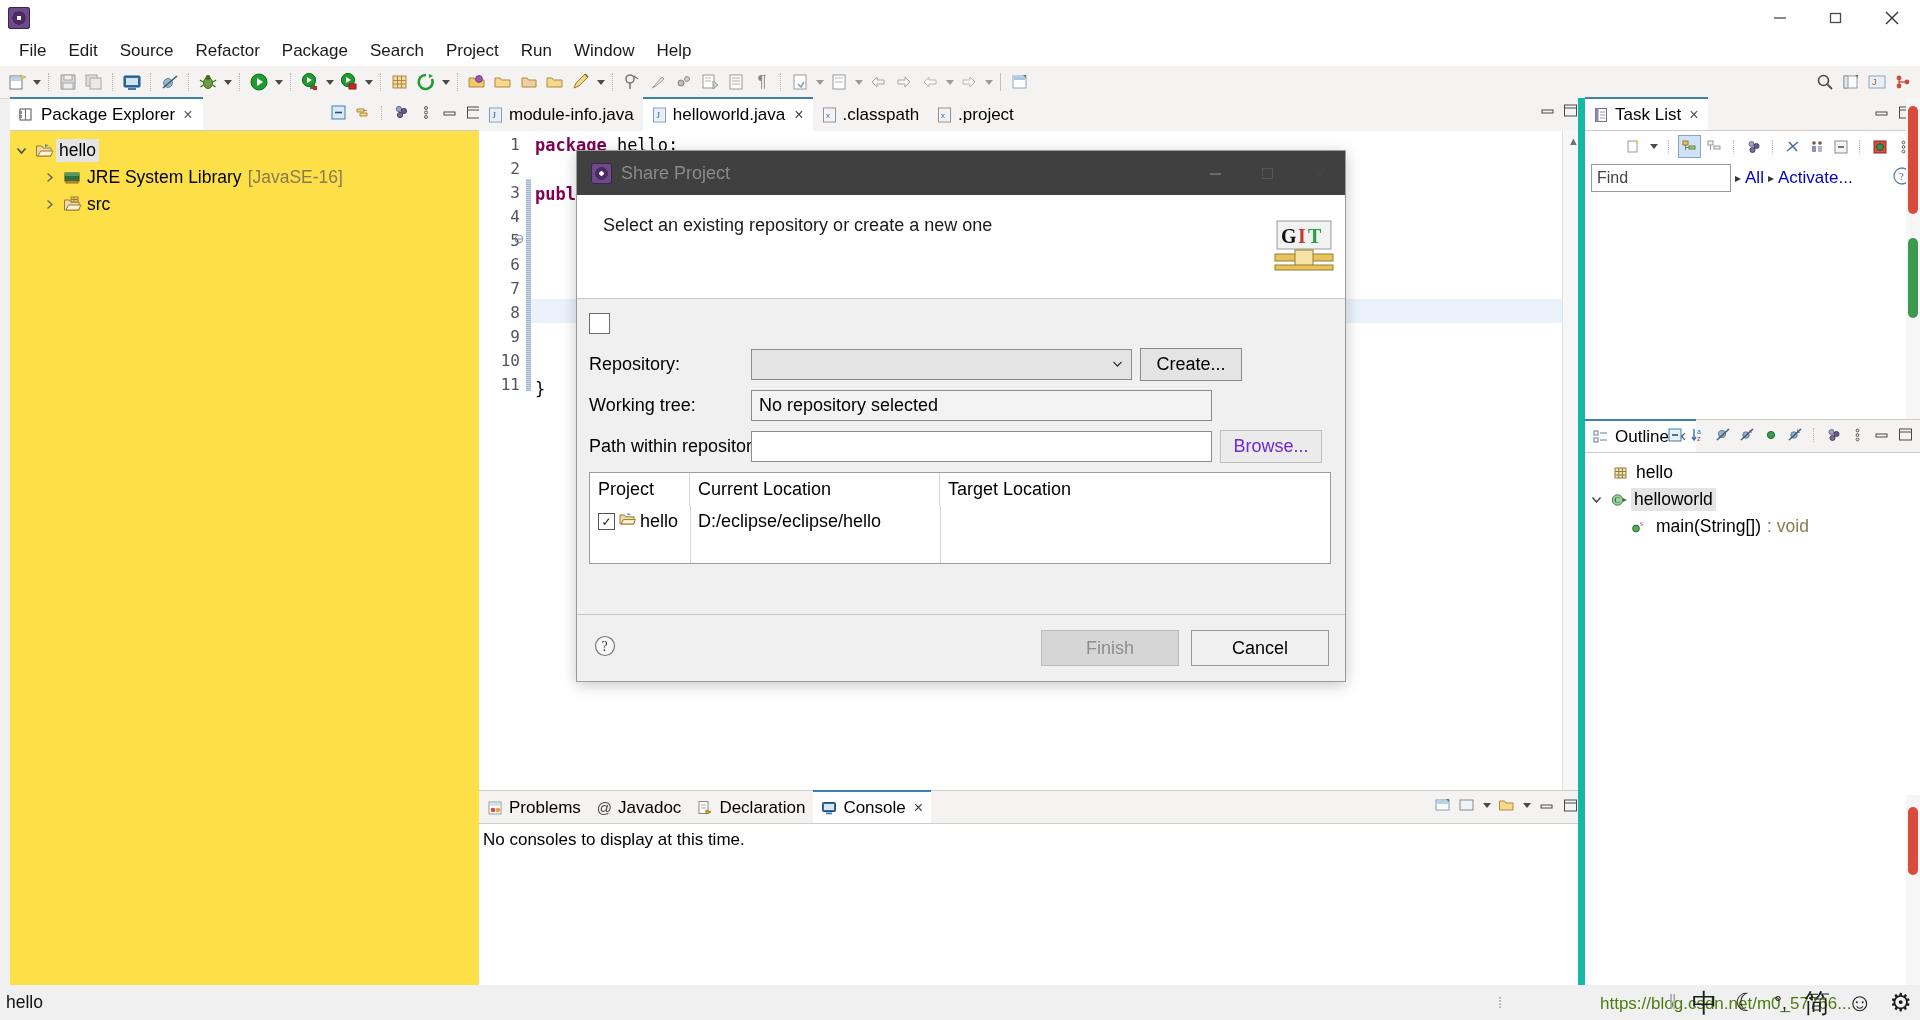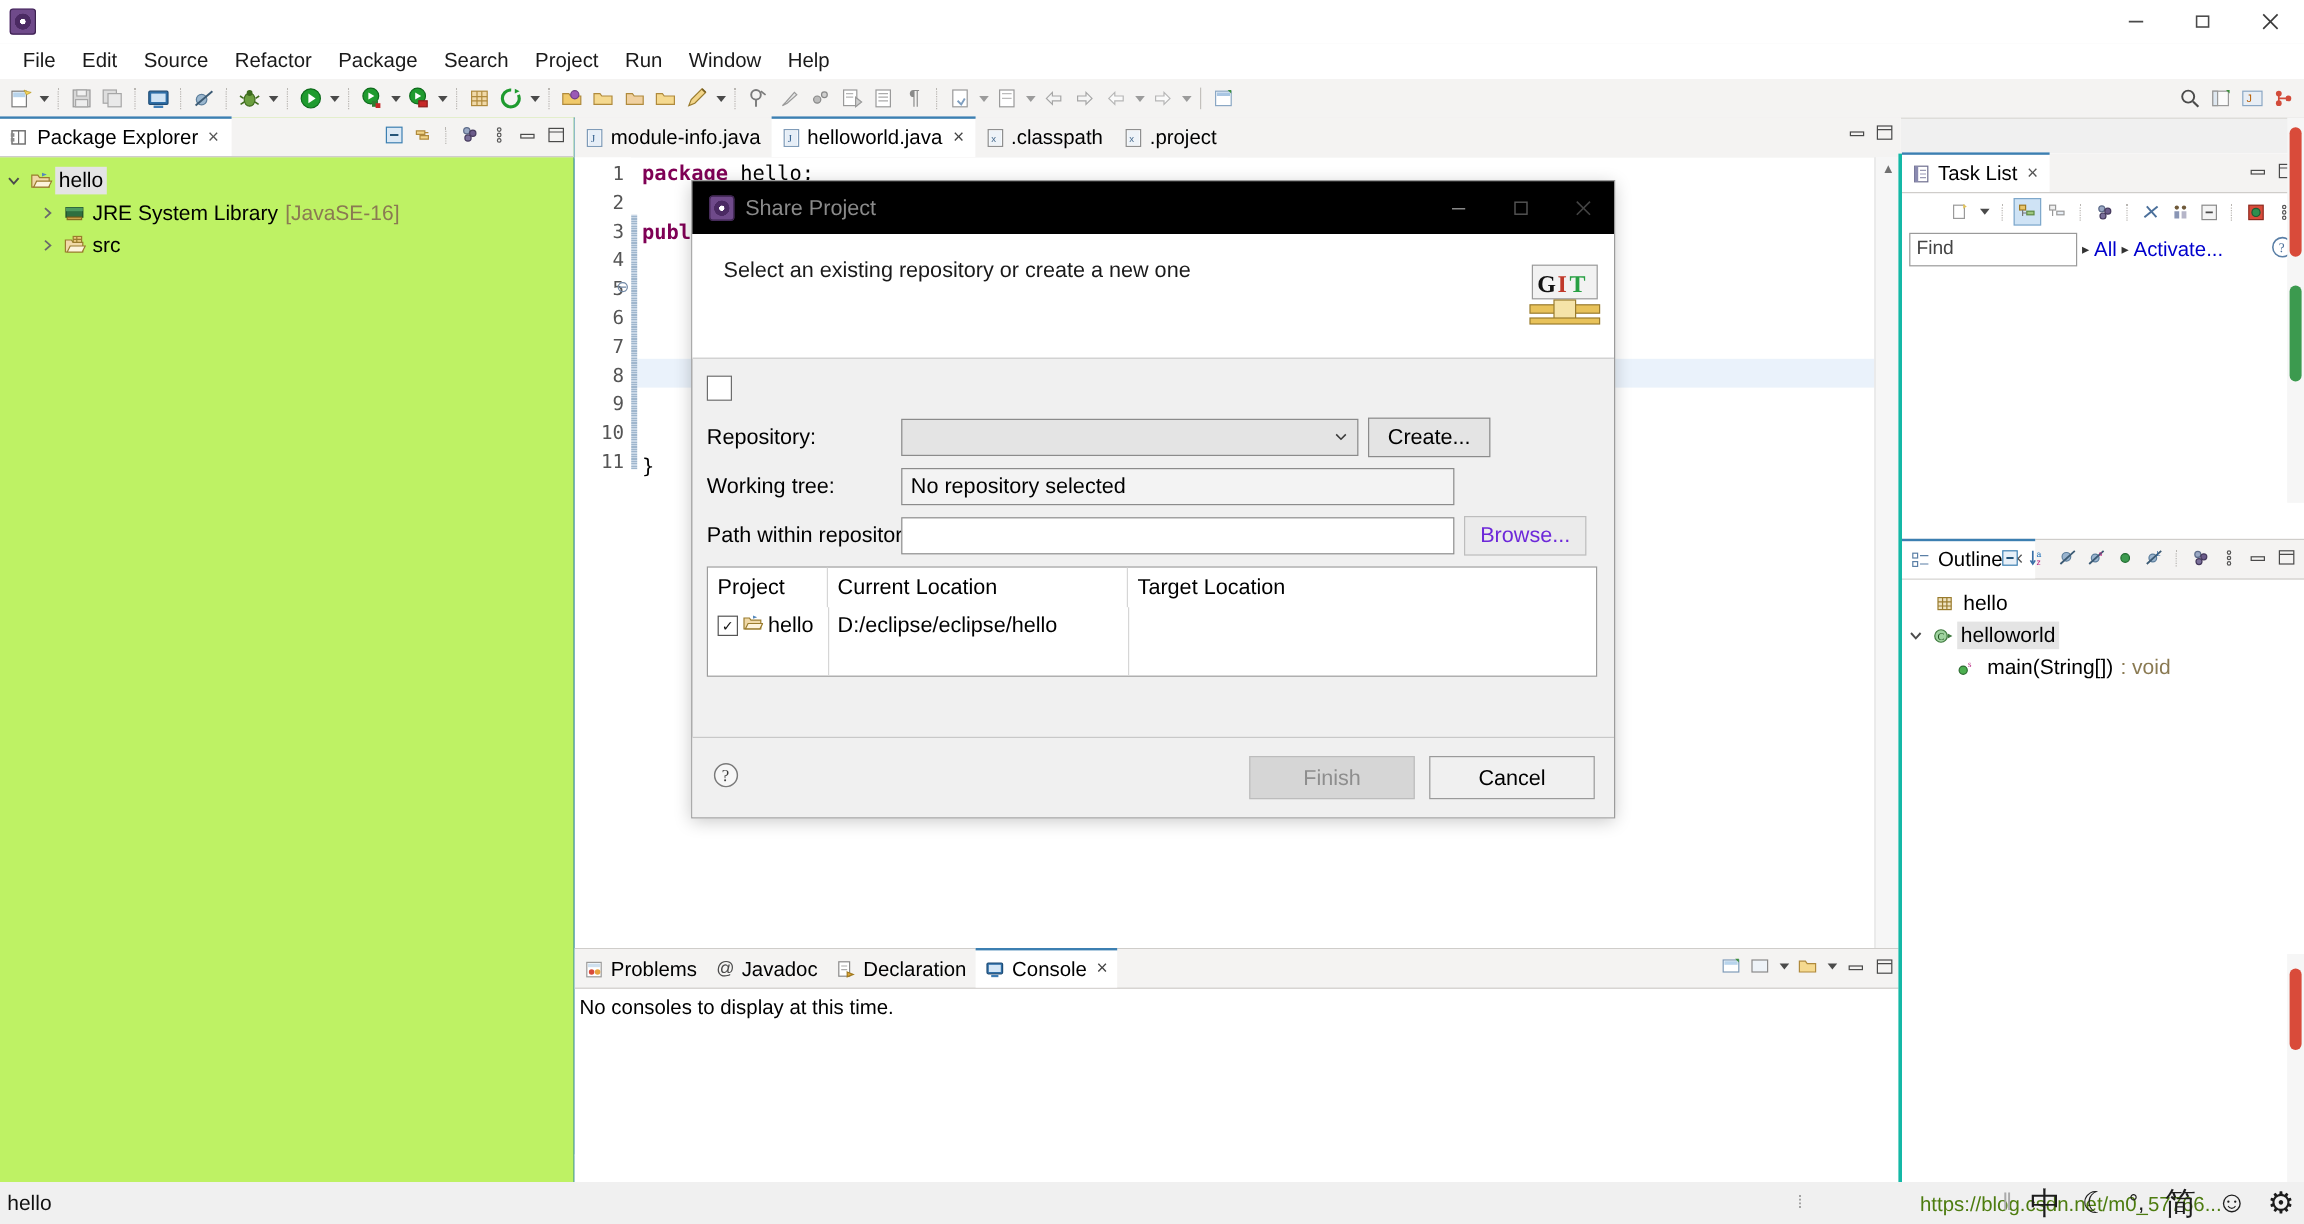--- a/index.html
+++ b/index.html
@@ -34,21 +34,21 @@
   .tsep{width:1px;height:18px;margin:0 5px;border-left:1px dotted #b9b6b2;flex:0 0 auto;}
   .tcaret{width:13px;height:22px;display:flex;align-items:center;justify-content:center;flex:0 0 auto;}
   .tcaret i{display:block;width:0;height:0;border-left:4px solid transparent;border-right:4px solid transparent;border-top:5px solid #4a4a4a;}
   .tcaret.dim i{border-top-color:#9b9b9b;}
   .toolbar-right{position:absolute;right:4px;top:0;height:32px;display:flex;align-items:center;}
 
   
   .workarea{position:absolute;left:0;top:98px;right:0;bottom:35px;}
 
   
-  .leftpanel{position:absolute;left:0;top:0;width:478px;bottom:0;background:#bef264;border-right:1px solid #0369a1;}
+  .leftpanel{position:absolute;left:10px;top:0;width:478px;bottom:0;background:#fde047;border-right:1px solid #0369a1;}
   .viewtabbar{height:32px;background:#f4f3f2;display:flex;align-items:flex-end;position:relative;border-bottom:1px solid #cfcdca;}
   .viewtab{height:31px;display:flex;align-items:center;padding:0 10px 0 8px;background:#ffffff;border-top:2px solid #3c7fb1;font-size:17px;white-space:nowrap;}
   .viewtab .vt-icon{margin-right:6px;display:flex;}
   .viewtab .vt-close{margin-left:8px;color:#555;font-size:16px;}
   .view-tools{position:absolute;right:4px;top:4px;display:flex;align-items:center;gap:3px;}
   .vtool{width:21px;height:21px;display:flex;align-items:center;justify-content:center;}
 
   .tree{padding:6px 0 0 0;font-size:17.5px;}
   .trow{display:flex;align-items:center;height:27px;white-space:nowrap;}
   .tarrow{width:22px;display:flex;align-items:center;justify-content:center;color:#4c4c4c;flex:0 0 auto;}
@@ -84,21 +84,21 @@
   .bottompanel{position:absolute;left:479px;right:336px;bottom:0;height:194px;background:#fff;border-top:1px solid #cfcdca;}
   .btabbar{height:32px;background:#f4f3f2;display:flex;align-items:flex-end;position:relative;border-bottom:1px solid #cfcdca;}
   .btab{height:31px;display:flex;align-items:center;padding:0 8px;font-size:17px;white-space:nowrap;}
   .btab.active{background:#fff;border-top:2px solid #3c7fb1;}
   .btab .bt-icon{margin-right:6px;display:flex;}
   .btab .bt-close{margin-left:8px;color:#444;font-size:16px;}
   .btab-right{position:absolute;right:3px;top:3px;display:flex;align-items:center;gap:3px;}
   .bcontent{padding:6px 4px;font-size:17px;}
 
   
-  .rightcol{position:absolute;right:0;top:0;width:335px;bottom:0;background:#fff;border-left:3px solid #14b8a6;margin-top:30px;}
+  .rightcol{position:absolute;right:0;top:0;width:335px;bottom:0;background:#fff;border-left:7px solid #14b8a6;}
   .tasklist{position:absolute;left:0;right:0;top:0;height:321px;background:#fff;border-bottom:1px solid #cfcdca;}
   .findrow{display:flex;align-items:center;padding:6px 6px 0 6px;gap:4px;}
   .findbox{width:128px;height:26px;border:1px solid #9a9a9a;background:#fff;font-size:16px;color:#444;padding:0 5px;display:flex;align-items:center;}
   .crumb{color:#0000cc;font-size:17px;}
   .crumbsep{color:#333;font-size:12px;}
   .helpq{margin-left:auto;margin-right:2px;}
   .outline{position:absolute;left:0;right:0;top:322px;bottom:0;background:#fff;}
 
   
   .rstrip{position:absolute;right:0;width:14px;background:#f6f6f6;}
@@ -109,21 +109,21 @@
   .status-text{margin-left:6px;font-size:17.5px;color:#111;}
   .status-dots{position:absolute;left:1498px;color:#999;font-size:15px;letter-spacing:2px;}
   .ime{position:absolute;right:8px;display:flex;align-items:center;gap:17px;color:#1c1c1c;}
   .ime .sep{color:#aaa;font-size:20px;letter-spacing:-2px;}
   .ime .cjk{font-size:26px;line-height:1;}
   .wm{position:absolute;left:1600px;bottom:6px;color:#4d7c0f;font-size:17px;white-space:nowrap;}
 
   
   .dlg{position:absolute;left:576px;top:150px;width:768px;height:530px;background:#f0f0f0;
        border:1px solid #9b9b9b;box-shadow:0 3px 14px rgba(0,0,0,.22);}
-  .dlg-title{height:44px;background:#000000;display:flex;align-items:center;position:relative;}
+  .dlg-title{height:44px;background:#404040;display:flex;align-items:center;position:relative;}
   .dlg-ticon{width:21px;height:21px;margin-left:14px;margin-right:9px;border-radius:3px;
       background:radial-gradient(circle at 50% 50%, #ffffff 0 14%, #4b2a63 16% 42%, #6f4a8a 44% 100%);
       box-shadow:inset 0 0 0 1px #3d2350;}
   .dlg-tlabel{font-size:18px;color:#8a8a8a;}
   .dlg-tbtns{position:absolute;right:0;top:0;height:44px;display:flex;}
   .dlg-tbtn{width:52px;height:44px;display:flex;align-items:center;justify-content:center;color:#555;}
   .dlg-head{background:#fff;height:103px;position:relative;padding:0 18px;border-bottom:1px solid #c8c8c8;}
   .dlg-h1{font-size:19px;font-weight:bold;padding-top:16px;}
   .dlg-h2{font-size:18px;padding-top:20px;padding-left:8px;color:#1a1a1a;}
   .gitlogo{position:absolute;right:0;top:0;width:82px;height:103px;display:flex;align-items:center;justify-content:center;}

